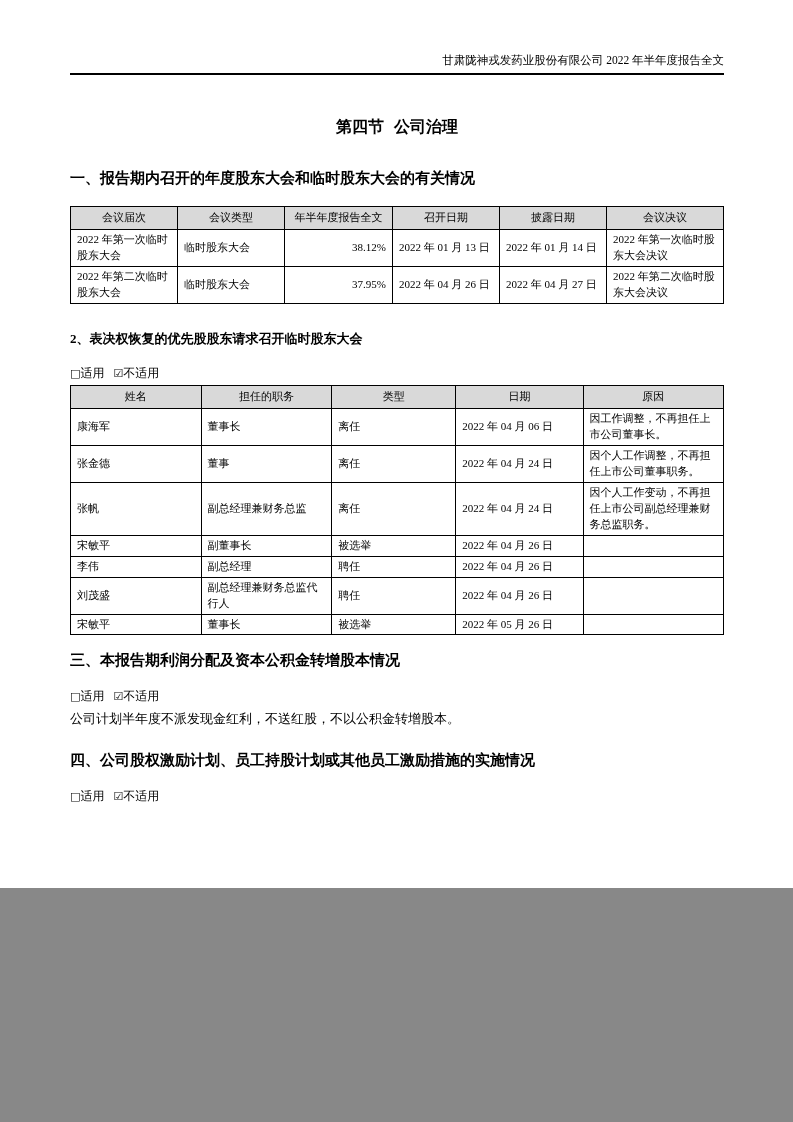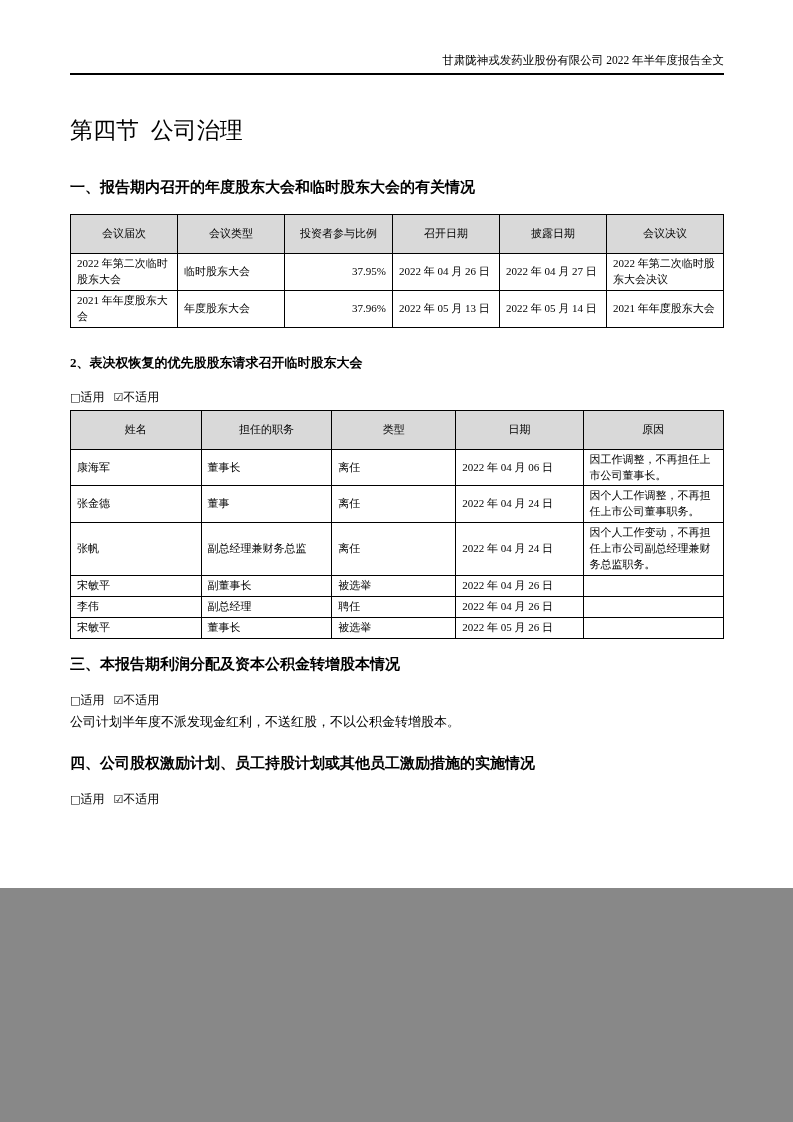--- a/index.html
+++ b/index.html
@@ -17,22 +17,23 @@
   }
   .doc-header{
     text-align:right;
     font-size:11.5px;
     line-height:15px;
     padding-bottom:5px;
     border-bottom:2px solid #000;
   }
   .page-title{
     margin-top:42px;
-    font-size:23px;
-    font-weight:normal;
+    text-align:center;
+    font-size:16px;
+    font-weight:bold;
     line-height:1.2;
     word-spacing:6px;
   }
   .h1{
     font-size:15px;
     font-weight:bold;
     line-height:1.25;
     margin:0;
   }
   .h2{
@@ -74,21 +75,21 @@
   th,td{
     border:1px solid #000;
     padding:2px 6px;
     vertical-align:middle;
     word-break:break-all;
   }
   th{
     background:#d9d9d9;
     font-weight:normal;
     text-align:center;
-    padding:11px 4px;
+    padding:3px 4px;
   }
   td{text-align:left;}
   td.num{text-align:right;}
   .page-number{
     position:absolute;
     top:1040px;
     right:60px;
     font-size:11.5px;
   }
 </style>
@@ -113,42 +114,42 @@
           <col style="width:16.4%">
           <col style="width:16.5%">
         <col style="width:16.4%">
           <col style="width:16.4%">
           <col style="width:17.9%">
       </colgroup>
       <thead>
         <tr>
           <th>会议届次</th>
           <th>会议类型</th>
-          <th>投资者参与比例</th>
+          <th>年半年度报告全文</th>
           <th>召开日期</th>
           <th>披露日期</th>
           <th>会议决议</th>
         </tr>
       </thead>
       <tbody>
         <tr>
+          <td>2022 年第一次临时股东大会</td>
+          <td>临时股东大会</td>
+          <td class="num">38.12%</td>
+          <td>2022 年 01 月 13 日</td>
+          <td>2022 年 01 月 14 日</td>
+          <td>2022 年第一次临时股东大会决议</td>
+        </tr>
+        <tr>
           <td>2022 年第二次临时股东大会</td>
           <td>临时股东大会</td>
           <td class="num">37.95%</td>
           <td>2022 年 04 月 26 日</td>
           <td>2022 年 04 月 27 日</td>
           <td>2022 年第二次临时股东大会决议</td>
-        </tr>
-        <tr>
-          <td>2021 年年度股东大会</td>
-          <td>年度股东大会</td>
-          <td class="num">37.96%</td>
-          <td>2022 年 05 月 13 日</td>
-          <td>2022 年 05 月 14 日</td>
-          <td>2021 年年度股东大会</td>
         </tr>
       </tbody>
     </table>
 
     <div class="h2 h2-s1b">2、表决权恢复的优先股股东请求召开临时股东大会</div>
 
     <div class="checkline">
       <span class="group"><span class="glyph">□</span><span>适用</span></span><span class="group"><span class="glyph">☑</span><span>不适用</span></span>
     </div>
 
@@ -201,20 +202,27 @@
           <td></td>
         </tr>
         <tr>
           <td>李伟</td>
           <td>副总经理</td>
           <td>聘任</td>
           <td>2022 年 04 月 26 日</td>
           <td></td>
         </tr>
         <tr>
+          <td>刘茂盛</td>
+          <td>副总经理兼财务总监代行人</td>
+          <td>聘任</td>
+          <td>2022 年 04 月 26 日</td>
+          <td></td>
+        </tr>
+        <tr>
           <td>宋敏平</td>
           <td>董事长</td>
           <td>被选举</td>
           <td>2022 年 05 月 26 日</td>
           <td></td>
         </tr>
       </tbody>
     </table>
 
     <div class="h1 h1-s3">三、本报告期利润分配及资本公积金转增股本情况</div>

